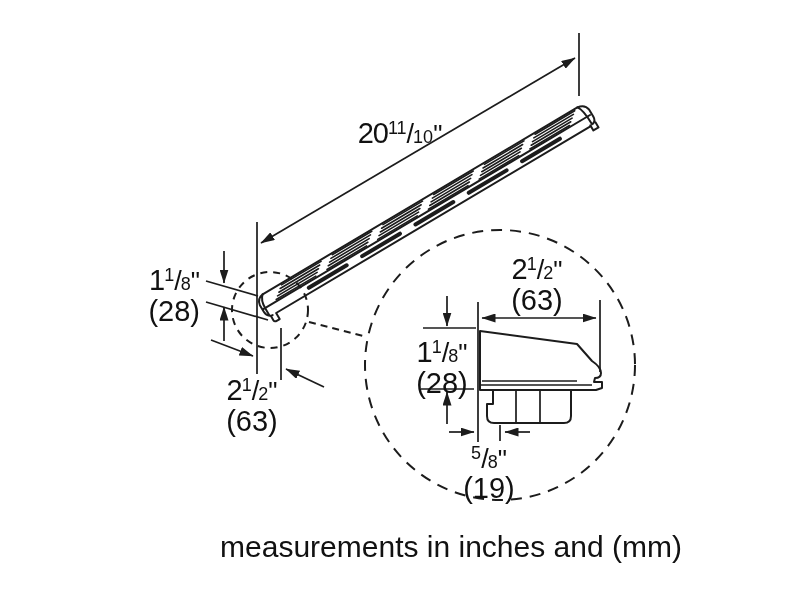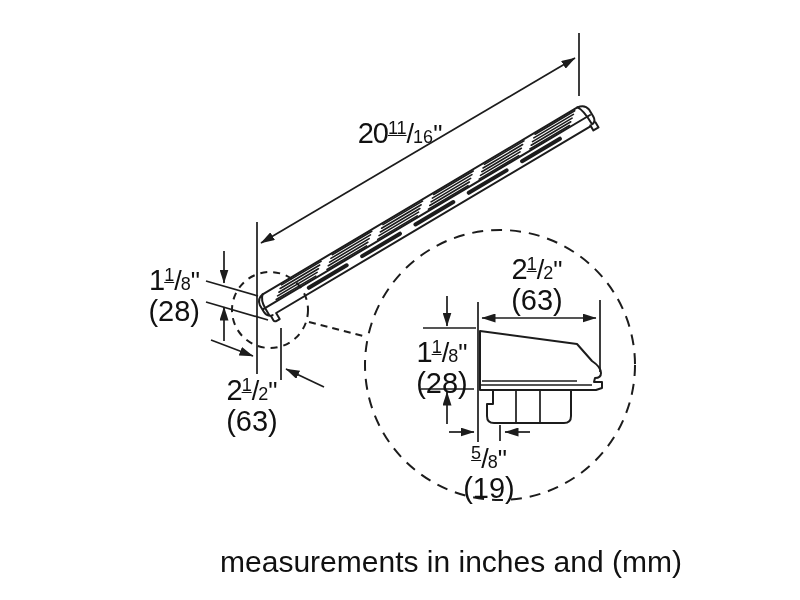--- a/index.html
+++ b/index.html
@@ -3,21 +3,21 @@
 <meta charset="utf-8">
 <style>
   html,body{margin:0;padding:0;background:#ffffff;}
   .stage{position:relative;width:800px;height:600px;background:#ffffff;overflow:hidden;
          font-family:"Liberation Sans", sans-serif;}
   .stage svg{position:absolute;left:0;top:0;}
   .dim-label{position:absolute;color:#111111;font-size:29px;line-height:27px;
              white-space:nowrap;}
   .dim-label .ln{display:block;}
   .w{letter-spacing:-1px;}
-  .fr-num{font-size:18px;vertical-align:9px;text-decoration:underline;}
+  .fr-num{font-size:18px;vertical-align:9px;}
   .fr-den{font-size:18px;vertical-align:0px;}
   .sl{font-size:27px;letter-spacing:-1px;}
   .un{font-size:26px;}
   .ta-c{text-align:center;}
   .ta-r{text-align:right;}
   .caption{position:absolute;color:#111111;font-size:30px;white-space:nowrap;
            text-align:center;}
 </style>
 </head>
 <body>
@@ -99,21 +99,21 @@
     </g>
 
     <g stroke="#1c1c1c" fill="none" stroke-width="1.7">
       <path d="M500,425 V441"></path>
       <line x1="449" y1="432" x2="474" y2="432" marker-end="url(#arr)"></line>
       <line x1="530" y1="432" x2="505" y2="432" marker-end="url(#arr)"></line>
     </g>
   </svg>
 
   <div class="dim-label ta-c" style="left:310px;top:113px;width:180px;line-height:31px;">
-    <span class="ln"><span class="w">20</span><span class="fr-num">11</span><span class="sl">/</span><span class="fr-den">16</span><span class="un">"</span></span>
+    <span class="ln"><span class="w">20</span><span class="fr-num">11</span><span class="sl">/</span><span class="fr-den">10</span><span class="un">"</span></span>
   </div>
 
   <div class="dim-label ta-r" style="left:60px;top:262px;width:140px;">
     <span class="ln"><span class="w">1</span><span class="fr-num">1</span><span class="sl">/</span><span class="fr-den">8</span><span class="un">"</span></span>
     <span class="ln">(28)</span>
   </div>
 
   <div class="dim-label ta-c" style="left:192px;top:372px;width:120px;">
     <span class="ln"><span class="w">2</span><span class="fr-num">1</span><span class="sl">/</span><span class="fr-den">2</span><span class="un">"</span></span>
     <span class="ln">(63)</span>
@@ -127,15 +127,15 @@
   <div class="dim-label ta-c" style="left:382px;top:334px;width:120px;">
     <span class="ln"><span class="w">1</span><span class="fr-num">1</span><span class="sl">/</span><span class="fr-den">8</span><span class="un">"</span></span>
     <span class="ln">(28)</span>
   </div>
 
   <div class="dim-label ta-c" style="left:429px;top:440px;width:120px;line-height:26px;">
     <span class="ln"><span class="w"></span><span class="fr-num">5</span><span class="sl">/</span><span class="fr-den">8</span><span class="un">"</span></span>
     <span class="ln">(19)</span>
   </div>
 
-  <div class="caption" style="left:150px;top:545px;width:602px;">measurements in inches and (mm)</div>
+  <div class="caption" style="left:150px;top:530px;width:602px;">measurements in inches and (mm)</div>
 
 </div>
 
 </body></html>

